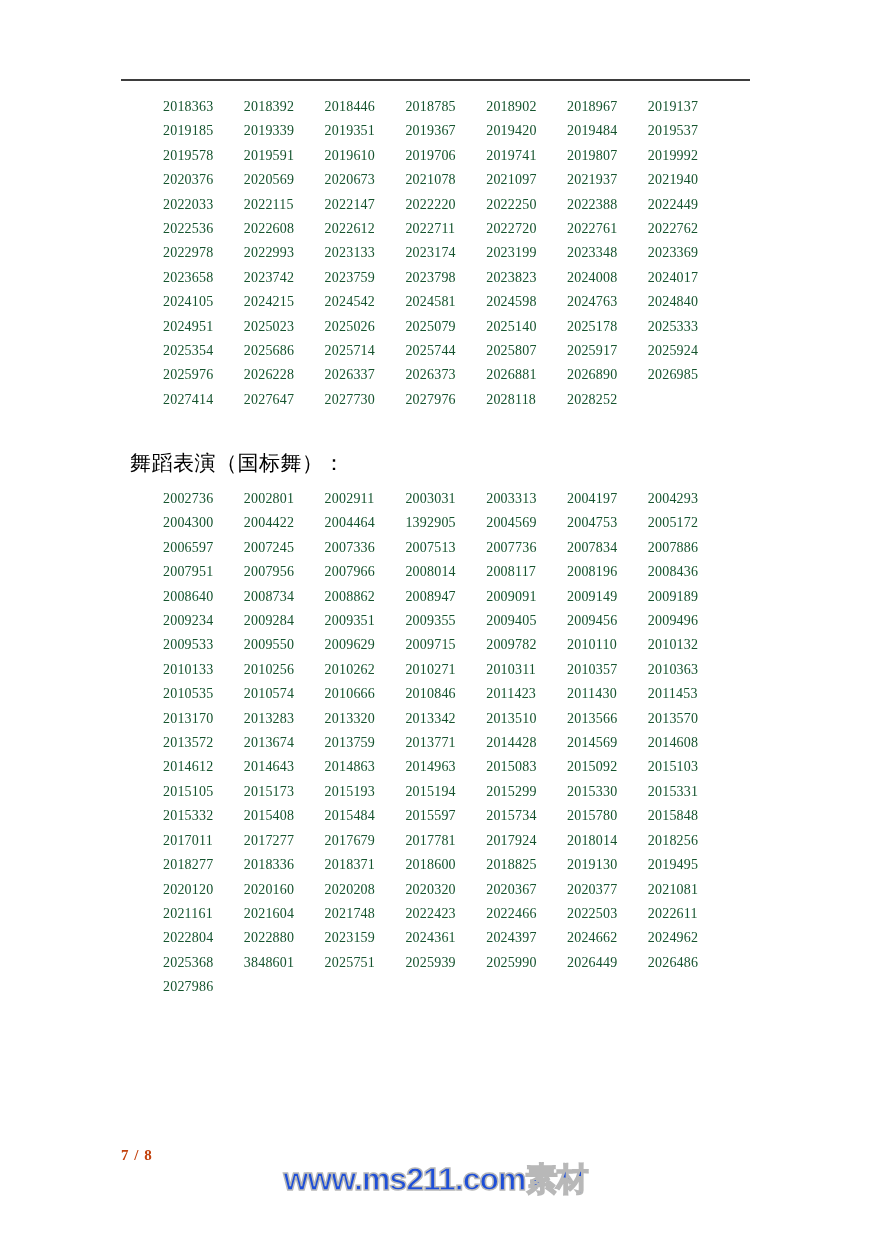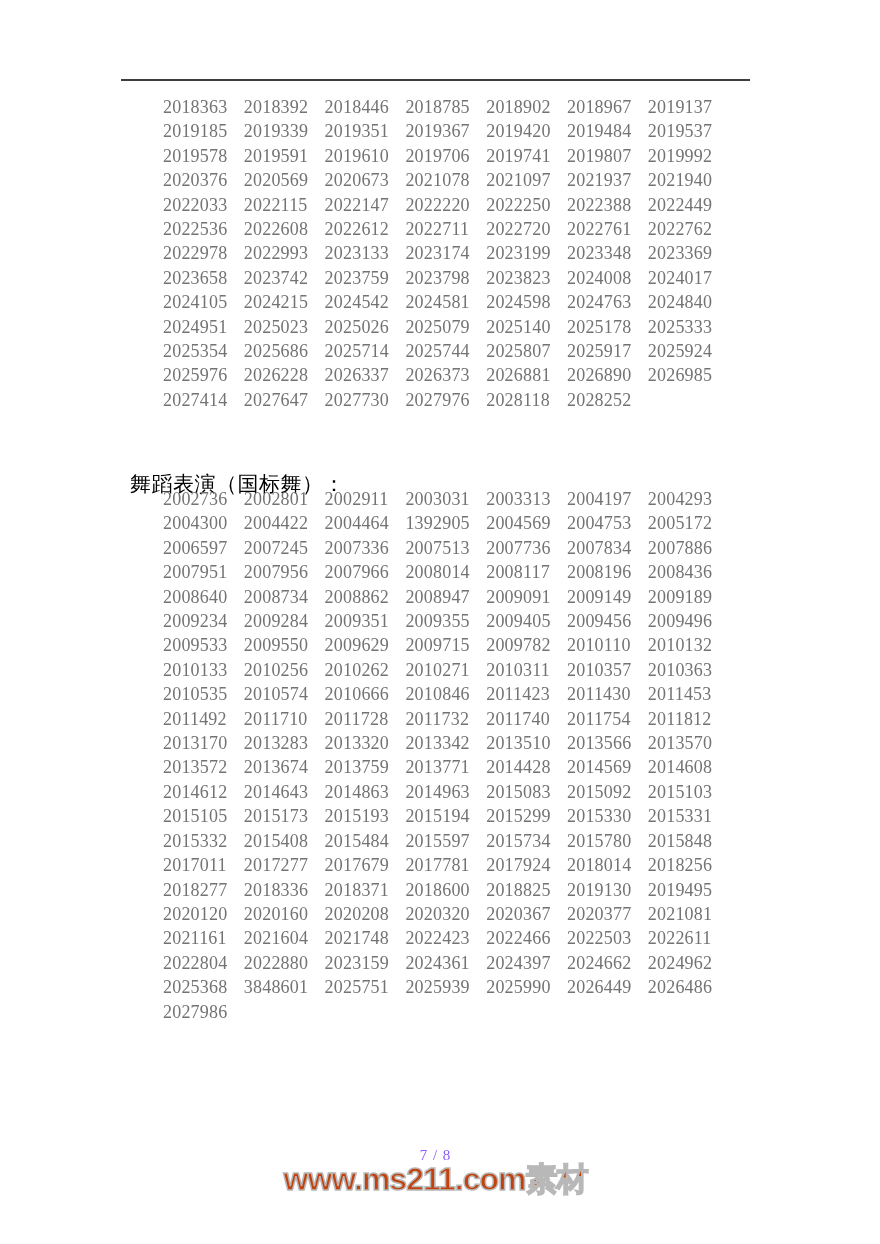--- a/index.html
+++ b/index.html
@@ -16,70 +16,70 @@
     position: absolute;
     left: 121px;
     top: 79px;
     width: 629px;
     height: 2px;
     background: #3d3d3d;
   }
   .num-grid {
     position: absolute;
     left: 163px;
-    color: #737373;
-    font-size: 18px;
+    color: #14532d;
+    font-size: 14px;
   }
   #grid1 { top: 95px; }
   #grid2 { top: 487px; }
   .num-row {
     display: grid;
     grid-template-columns: repeat(7, 80.8px);
     height: 24.42px;
     line-height: 24.42px;
   }
   .num {
     text-align: left;
     letter-spacing: 0.2px;
     white-space: nowrap;
   }
   .section-heading {
     position: absolute;
     left: 130px;
-    top: 470px;
+    top: 449px;
     margin: 0;
     font-size: 21px;
     font-weight: normal;
     color: #000000;
     font-family: "Liberation Serif", "DejaVu Serif", serif;
     letter-spacing: 0.5px;
   }
   .footer-pagenum {
     position: absolute;
     left: 121px;
     top: 1147px;
     width: 629px;
-    text-align: center;
+    text-align: left;
     font-size: 15px;
-    font-weight: normal;
-    color: #8b5cf6;
+    font-weight: bold;
+    color: #c2410c;
     z-index: 2;
     letter-spacing: 1px;
   }
   .watermark {
     position: absolute;
     left: 121px;
     top: 1158px;
     width: 629px;
     text-align: center;
     font-family: "Liberation Sans", sans-serif;
     font-weight: bold;
     font-size: 32px;
     letter-spacing: -1px;
-    color: #c2410c;
+    color: #1d4ed8;
     -webkit-text-stroke: 1.5px #b8b8b8;
     text-shadow: 0 0 1px #c4c4c4;
     z-index: 1;
     white-space: nowrap;
   }
 </style>
 </head>
 <body>
 
 <div class="page">
@@ -283,29 +283,20 @@
       <div class="num-row">
         <span class="num">2010535</span>
         <span class="num">2010574</span>
         <span class="num">2010666</span>
         <span class="num">2010846</span>
         <span class="num">2011423</span>
         <span class="num">2011430</span>
         <span class="num">2011453</span>
       </div>
       <div class="num-row">
-        <span class="num">2011492</span>
-        <span class="num">2011710</span>
-        <span class="num">2011728</span>
-        <span class="num">2011732</span>
-        <span class="num">2011740</span>
-        <span class="num">2011754</span>
-        <span class="num">2011812</span>
-      </div>
-      <div class="num-row">
         <span class="num">2013170</span>
         <span class="num">2013283</span>
         <span class="num">2013320</span>
         <span class="num">2013342</span>
         <span class="num">2013510</span>
         <span class="num">2013566</span>
         <span class="num">2013570</span>
       </div>
       <div class="num-row">
         <span class="num">2013572</span>

